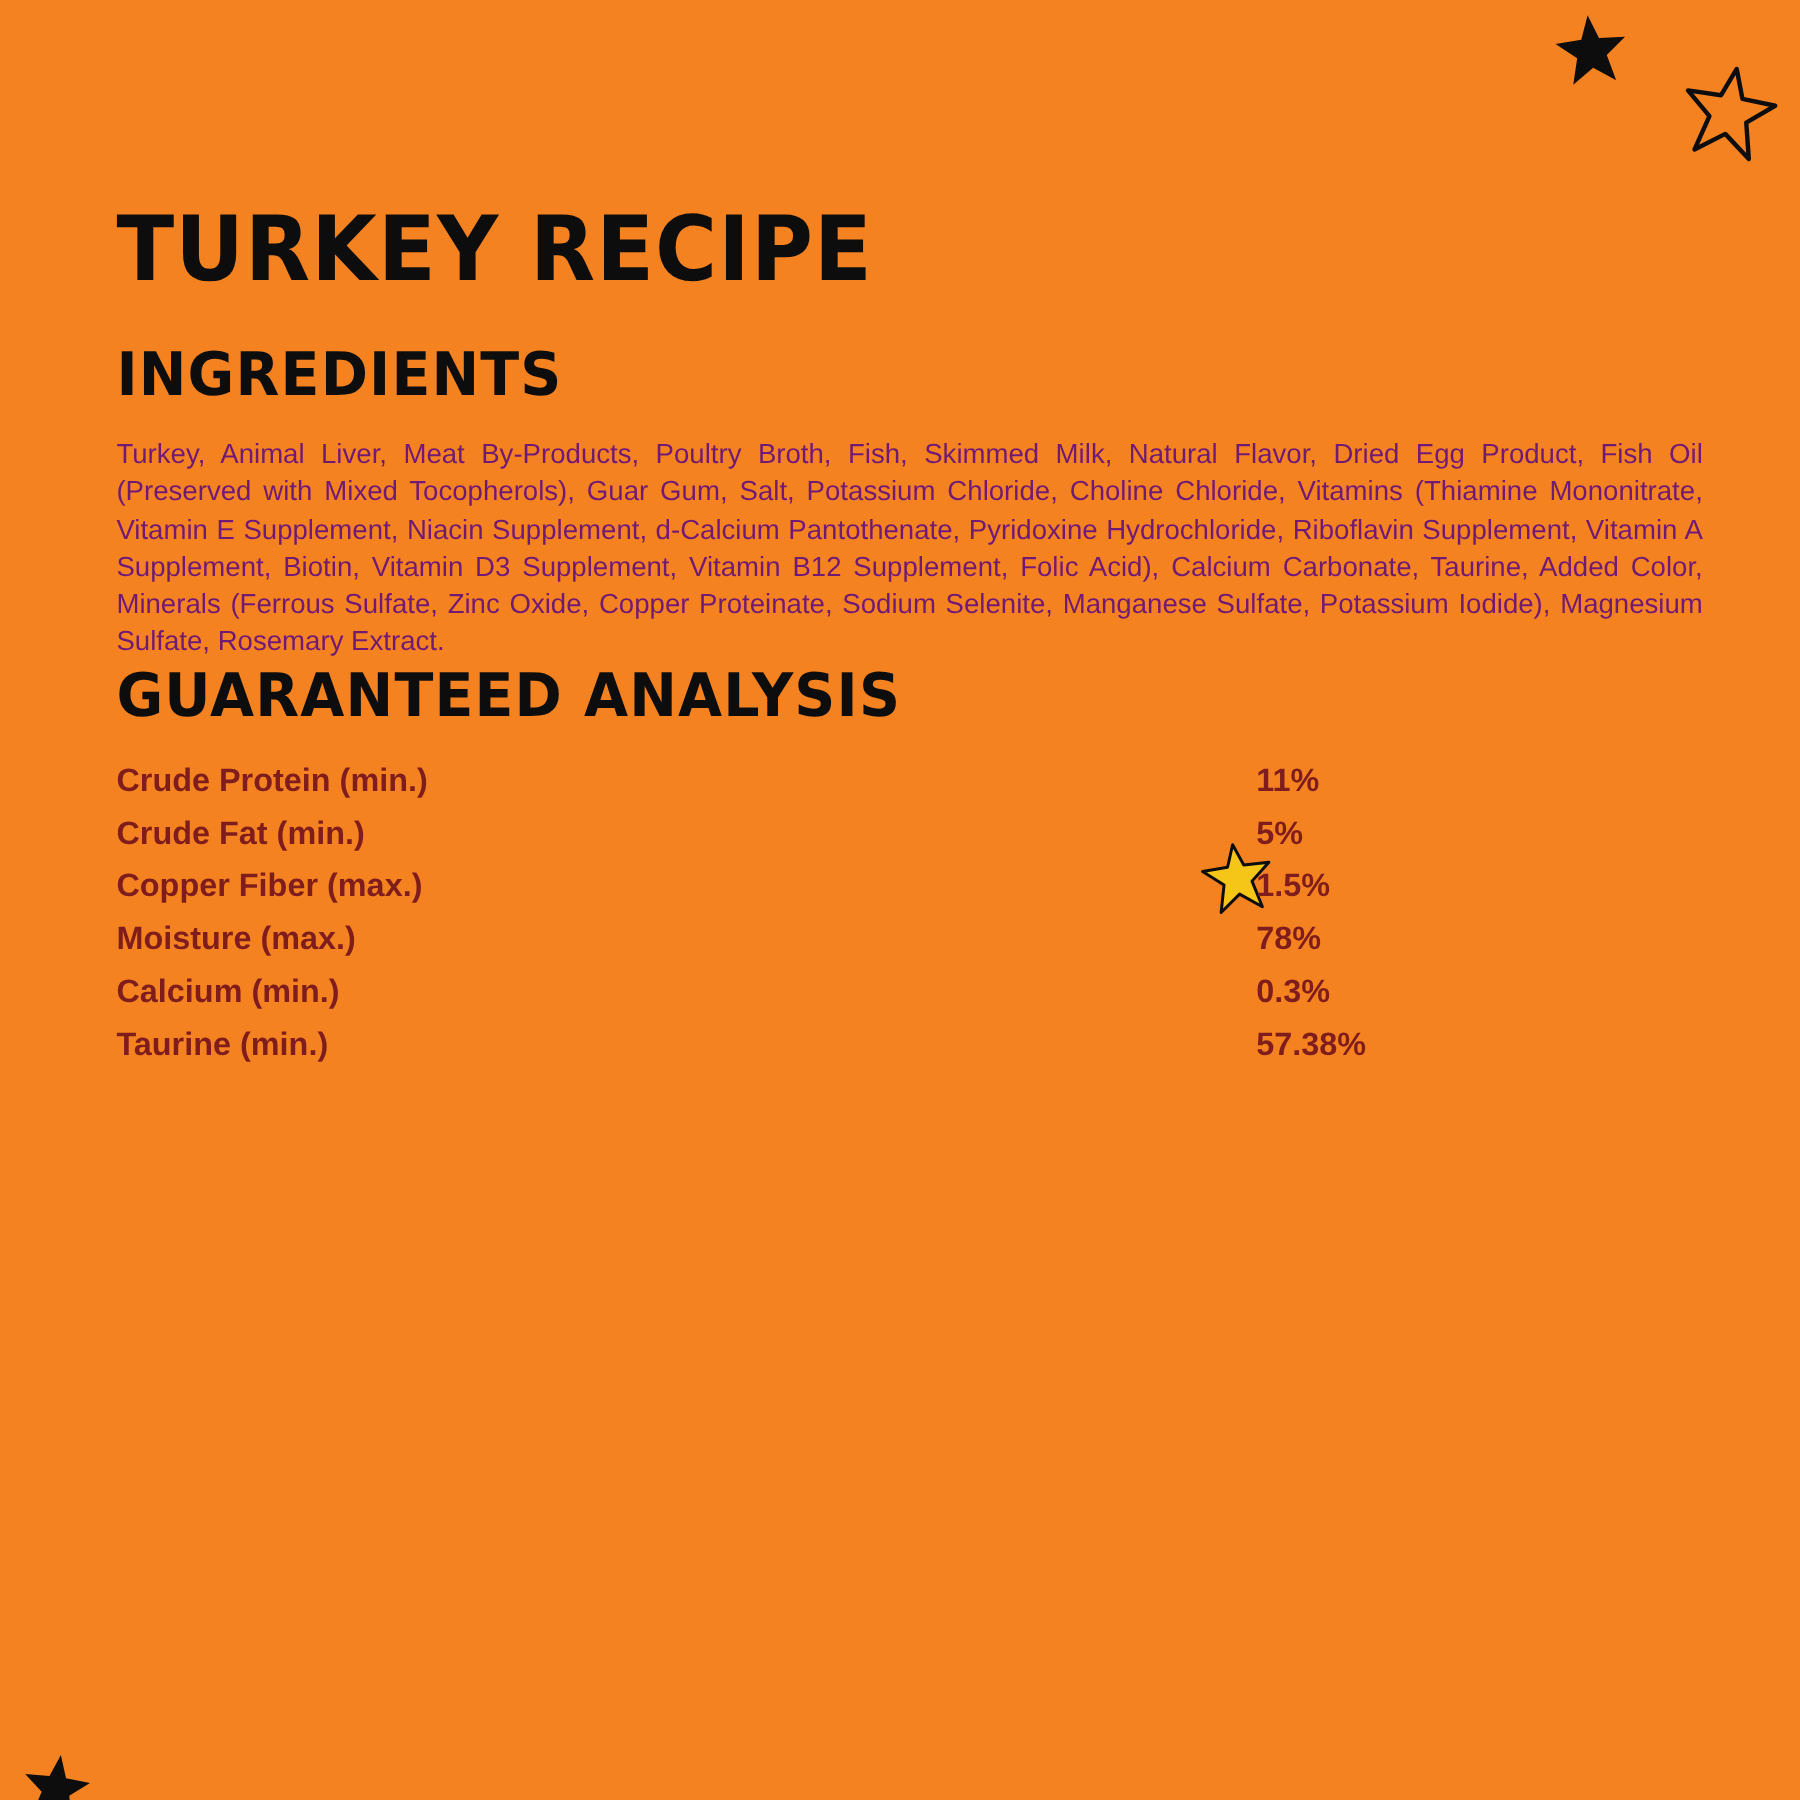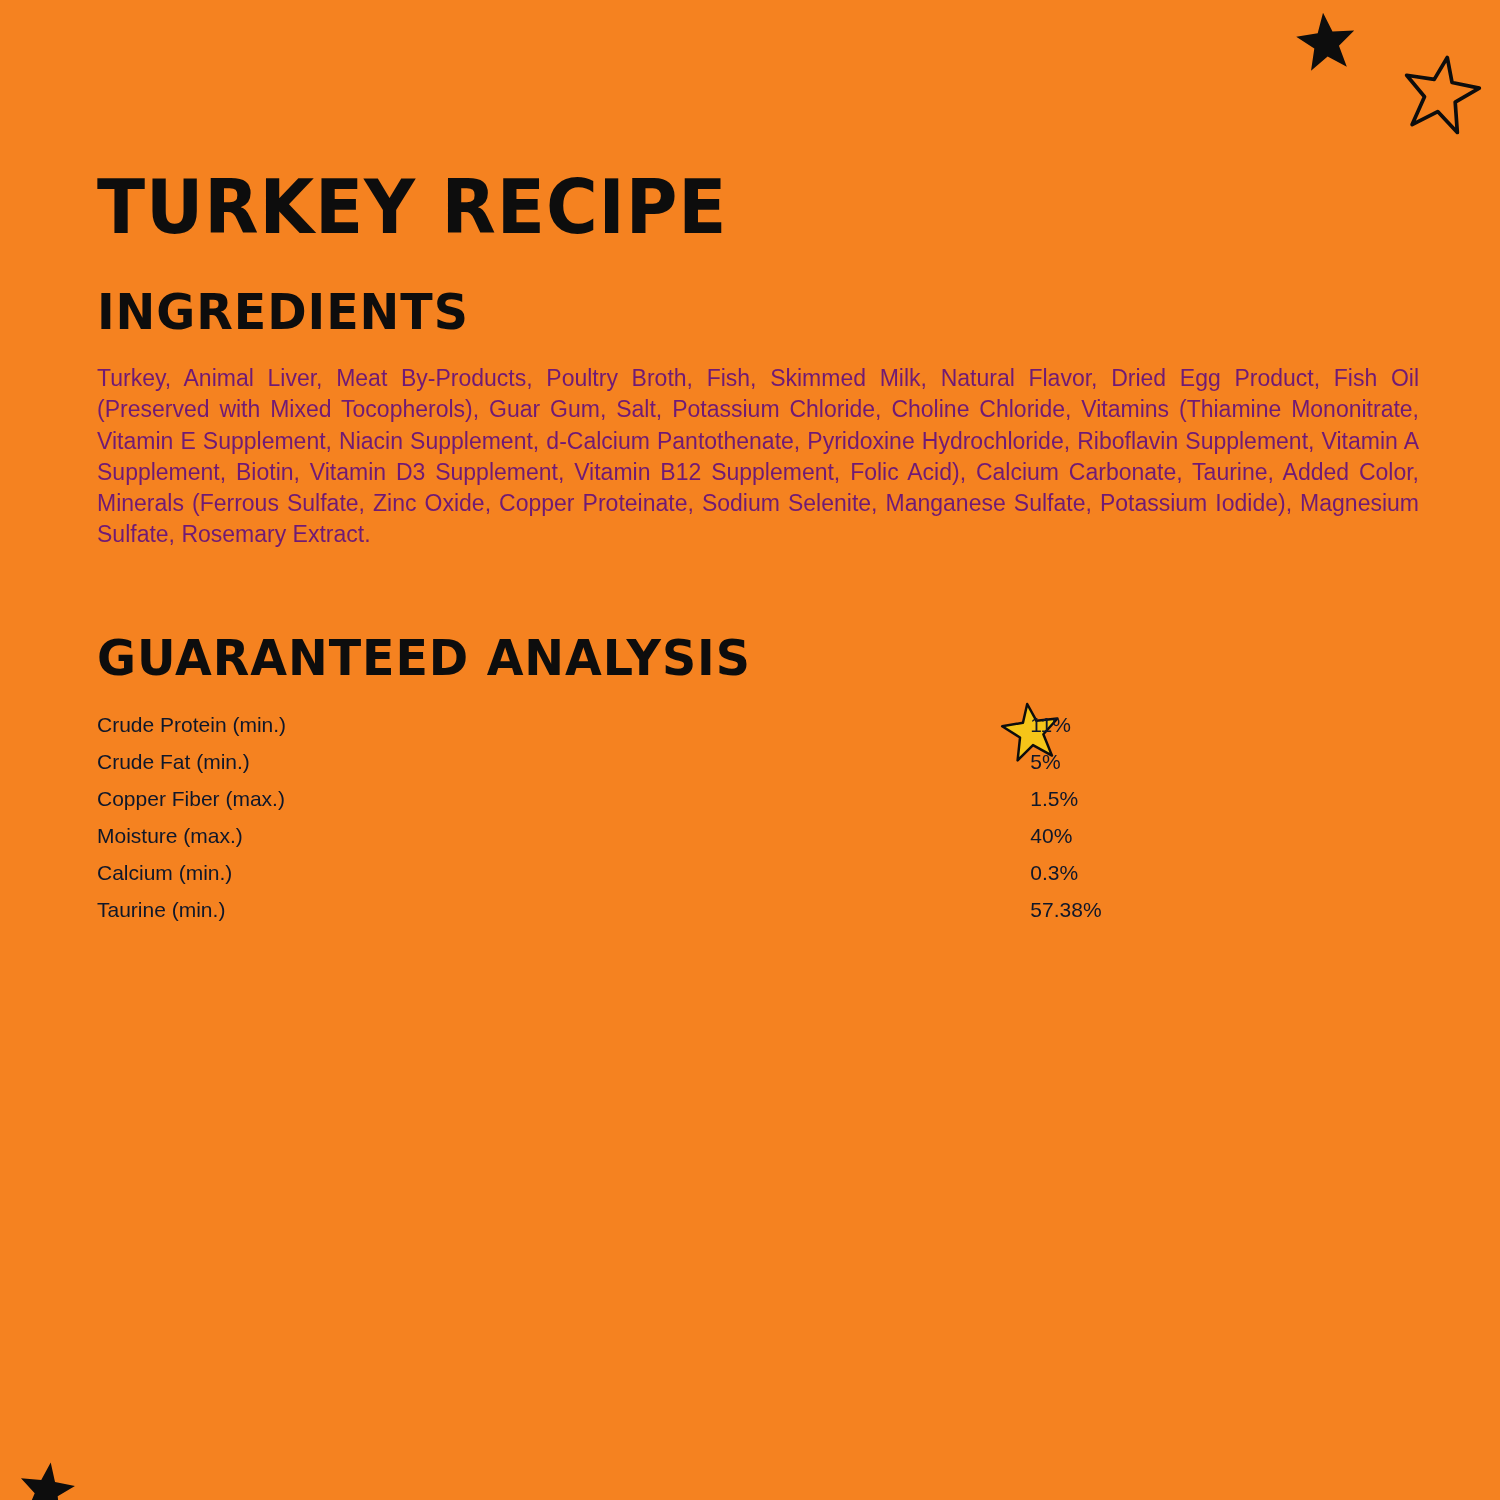--- a/index.html
+++ b/index.html
@@ -64,43 +64,42 @@
     font-family: "Liberation Sans", sans-serif;
     font-size: 23px;
     line-height: 1.36;
     color: #701a75;
     text-align: justify;
     width: 1322px;
     margin: 0;
   }
 
   .analysis-block {
-    margin-top: 78px;
   }
 
   .analysis-heading {
     font-family: "DejaVu Sans", sans-serif;
     font-size: 50px;
     font-weight: bold;
     letter-spacing: 1px;
     color: #0d0d0d;
     margin: 0 0 20px 0;
     transform: scaleX(0.95);
     transform-origin: left center;
   }
 
   table.analysis {
     width: 1285px;
     border-collapse: collapse;
     font-family: "Liberation Sans", sans-serif;
   }
   table.analysis td {
-    font-size: 21px;
-    font-weight: normal;
-    color: #0f172a;
+    font-size: 27px;
+    font-weight: bold;
+    color: #7f1d1d;
     padding: 6.5px 0;
     vertical-align: baseline;
   }
   table.analysis td.label {
     text-align: left;
   }
   table.analysis td.value {
     text-align: left;
     white-space: nowrap;
   }
@@ -154,21 +153,21 @@
           <tr>
             <td class="label">Crude Fat (min.)</td>
             <td class="value">5%</td>
           </tr>
           <tr>
             <td class="label">Copper Fiber (max.)</td>
             <td class="value">1.5%</td>
           </tr>
           <tr>
             <td class="label">Moisture (max.)</td>
-            <td class="value">40%</td>
+            <td class="value">78%</td>
           </tr>
           <tr>
             <td class="label">Calcium (min.)</td>
             <td class="value">0.3%</td>
           </tr>
           <tr>
             <td class="label">Taurine (min.)</td>
             <td class="value">57.38%</td>
           </tr>
         </tbody>

